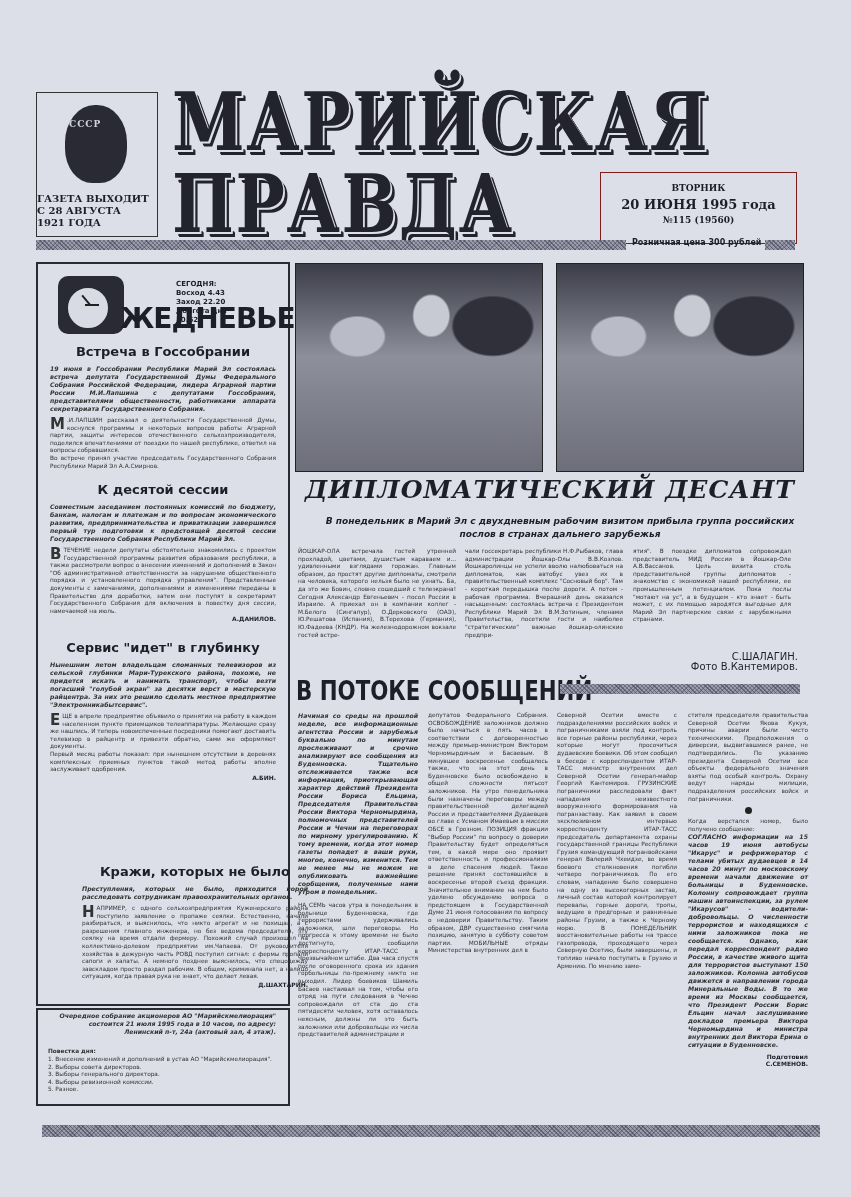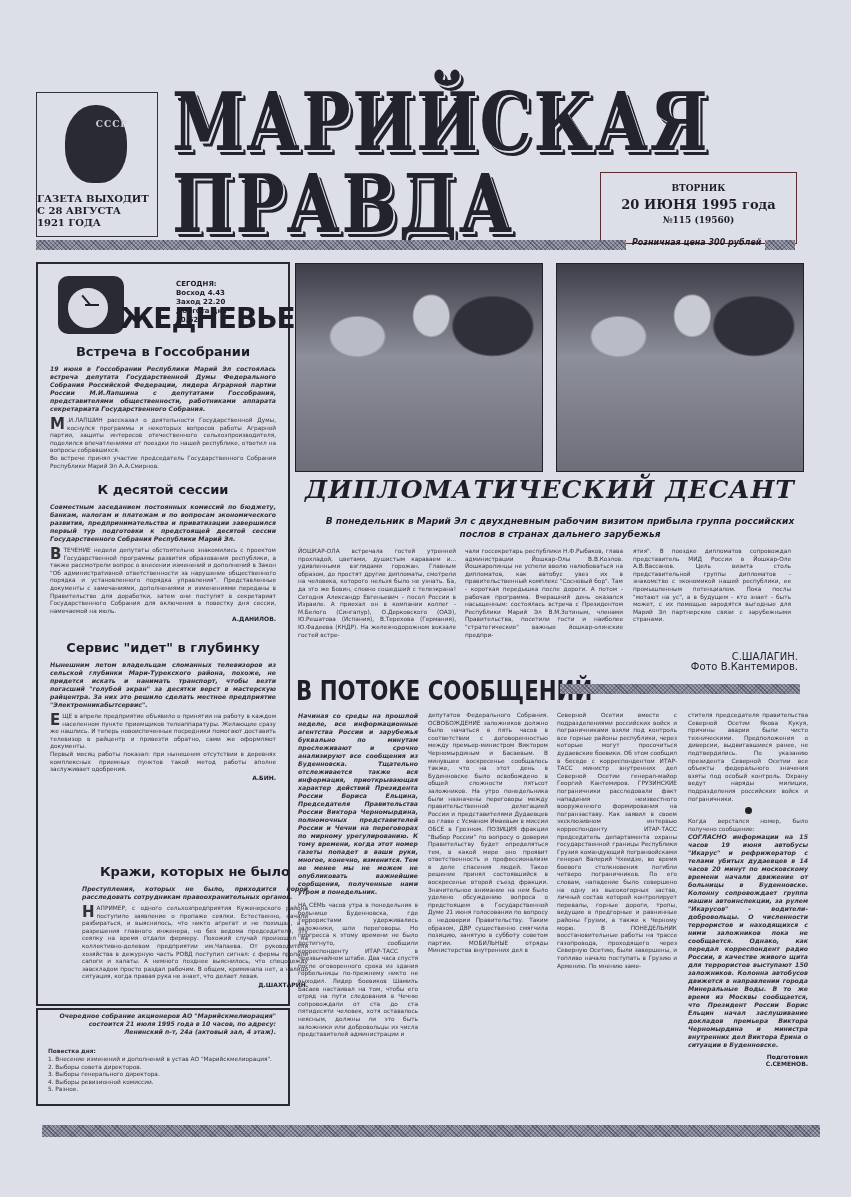--- a/index.html
+++ b/index.html
@@ -12,37 +12,37 @@
   }
   .abs { position: absolute; }
   .hatch {
     background-color: #9a9cab;
     background-image: repeating-linear-gradient(45deg, rgba(60,60,80,0.55) 0 1px, transparent 1px 3px),
                       repeating-linear-gradient(-45deg, rgba(60,60,80,0.35) 0 1px, transparent 1px 3px);
   }
   
   #logo-box { left: 36px; top: 92px; width: 120px; height: 143px; border: 1px solid #333; }
   #emblem { left: 28px; top: 12px; width: 62px; height: 78px; border-radius: 48% 48% 44% 44%; background: #2a2a35; }
-  #emblem .ccc { position:absolute; top: 14px; left: 16px; width: 100%; text-align:center; color:#cfd2dc; font: bold 9px "DejaVu Serif", serif; letter-spacing: 1px; }
+  #emblem .ccc { position:absolute; top: 14px; left: 4px; width: 100%; text-align:left; color:#cfd2dc; font: bold 9px "DejaVu Serif", serif; letter-spacing: 1px; }
   #since { left: 0; top: 100px; font: bold 10px "DejaVu Serif", serif; line-height: 12px; }
   .title-big {
     font-family: "DejaVu Serif", serif; font-weight: bold; color: #23232e;
     letter-spacing: 2px;
     text-shadow: 2px 2px 0 #dcdfe8, 4px 4px 0 #23232e, 5px 5px 0 #23232e;
     transform: scaleX(0.82); transform-origin: left top;
     white-space: nowrap;
   }
   #title1 { left: 172px; top: 78px; font-size: 80px; line-height: 88px; }
   #title2 { left: 172px; top: 160px; font-size: 80px; line-height: 88px; }
   #date-box { left: 600px; top: 172px; width: 195px; height: 70px; border: 1px solid #7f1d1d; text-align: center; font-family: "DejaVu Serif", serif; }
   #date-box .dow { font-size: 9px; font-weight: bold; margin-top: 10px; }
   #date-box .date { font-size: 13px; font-weight: bold; margin-top: 4px; }
   #date-box .num { font-size: 9px; font-weight: bold; margin-top: 3px; }
   #bar-top { left: 36px; top: 240px; width: 590px; height: 10px; }
-  #price { left: 632px; top: 238px; font-size: 8px; font-weight: bold; font-style: italic; }
+  #price { left: 632px; top: 238px; font-size: 8px; font-weight: bold; }
   #bar-top2 { left: 765px; top: 240px; width: 30px; height: 10px; }
 
   
   #left-col { left: 36px; top: 262px; width: 250px; height: 740px; border: 2px solid #2a2a33; }
   .lc { left: 12px; width: 226px; }
   .art-head { text-align: center; font-size: 13px; font-weight: bold; color: #1e1e28; }
   .lead { font-size: 6.2px; font-style: italic; font-weight: bold; line-height: 8px; text-align: justify; color: #333; }
   .body { font-size: 5.8px; line-height: 7.6px; text-align: justify; color: #333; }
   .sign { font-size: 6px; font-weight: bold; text-align: right; }
   .dropcap { font-size: 15px; font-weight: bold; float: left; line-height: 14px; margin-right: 2px; }

